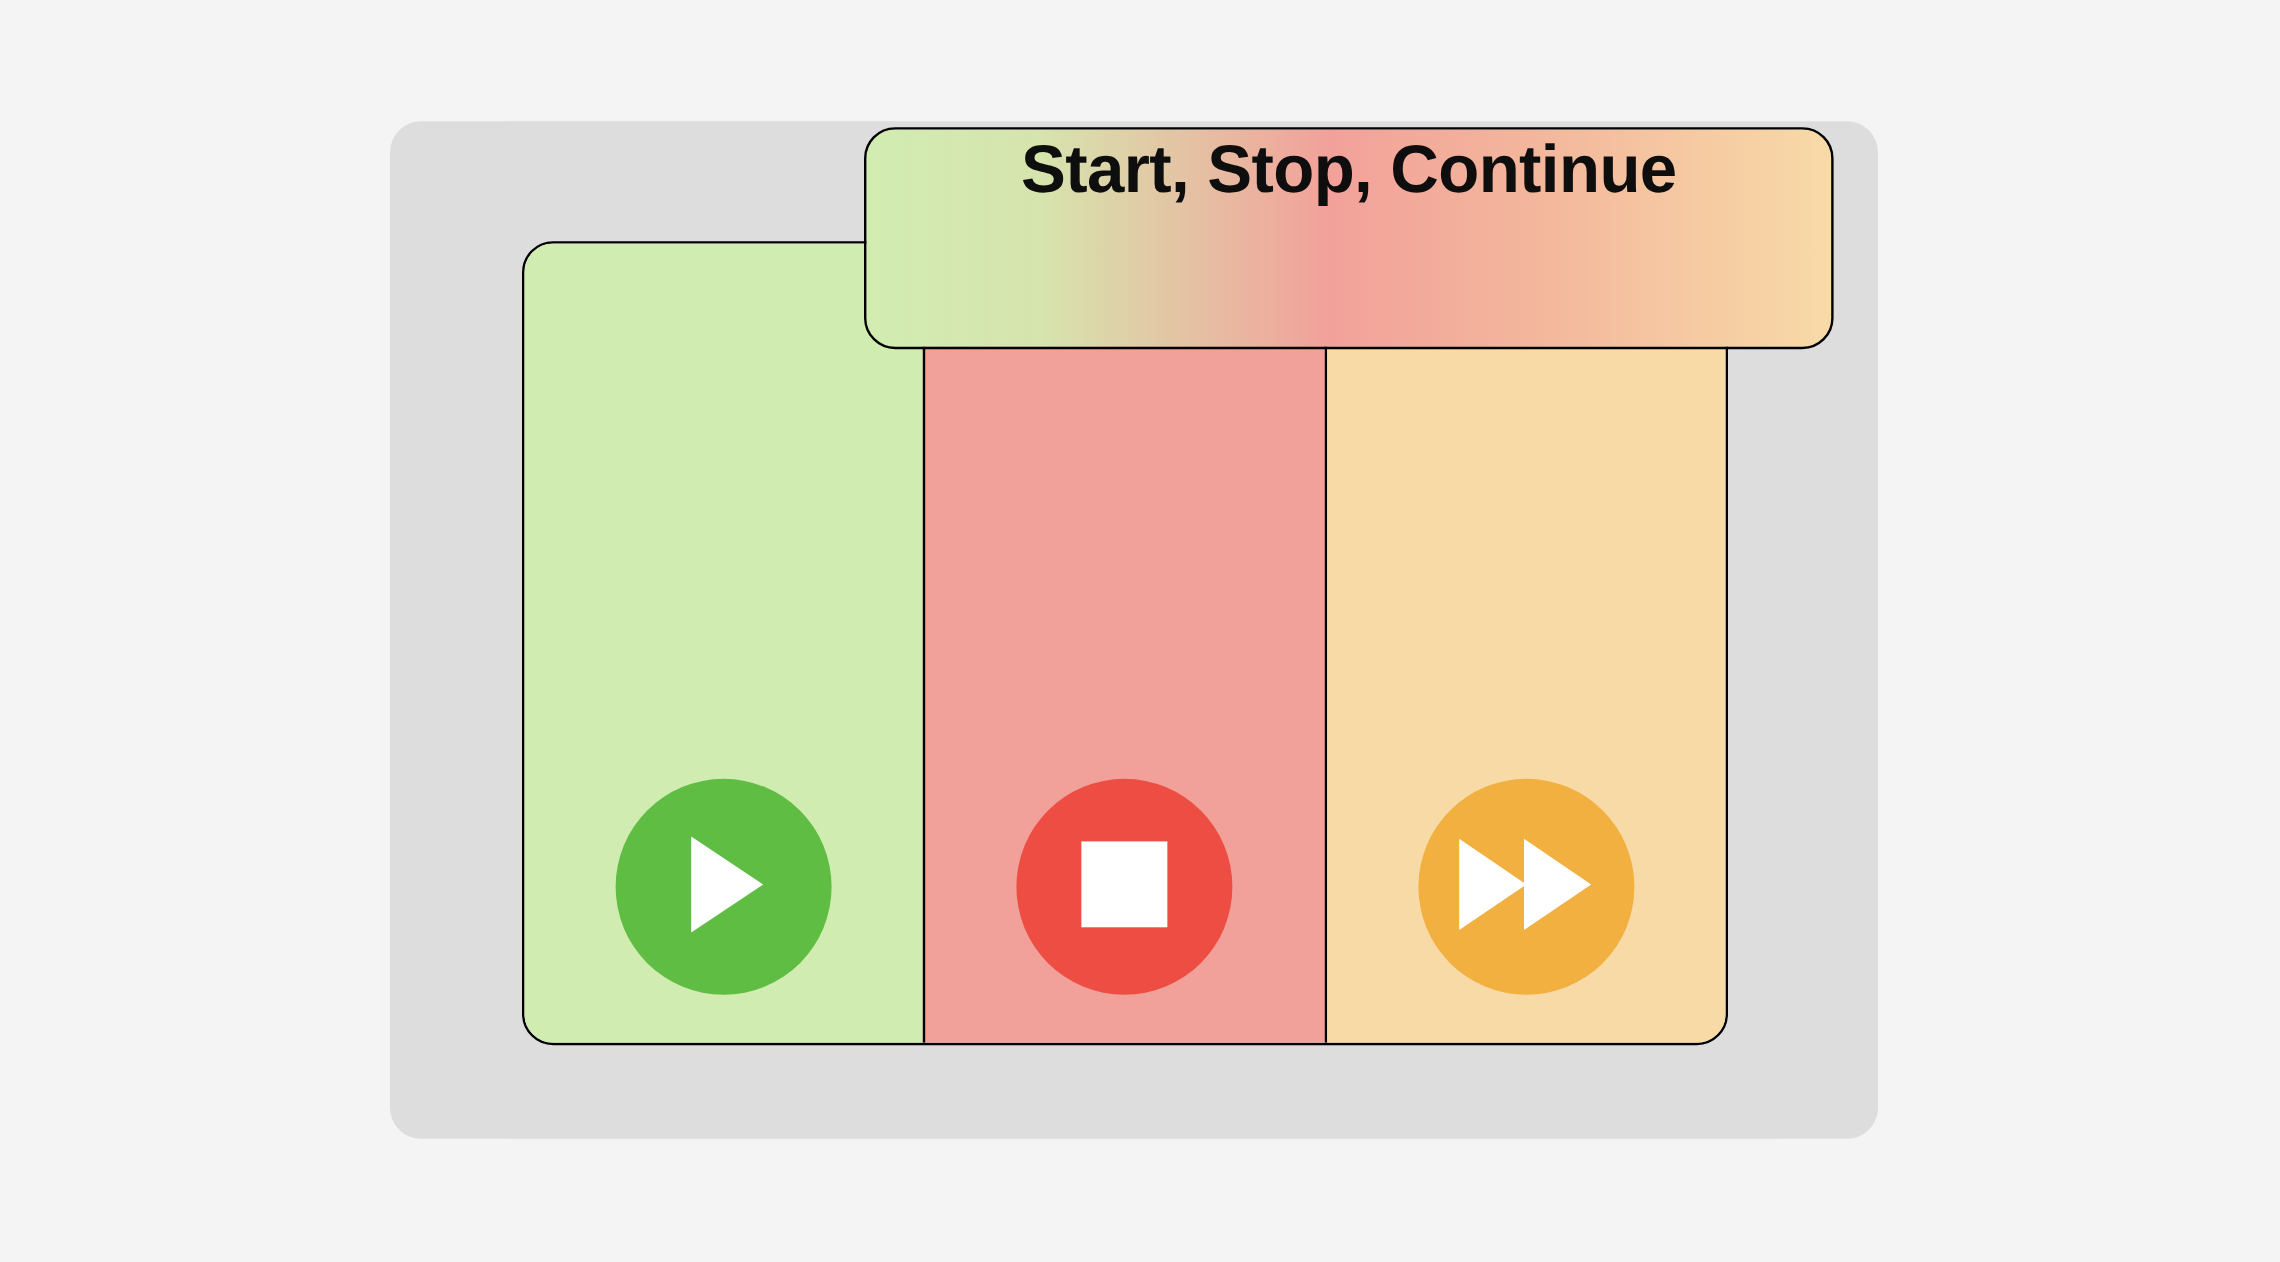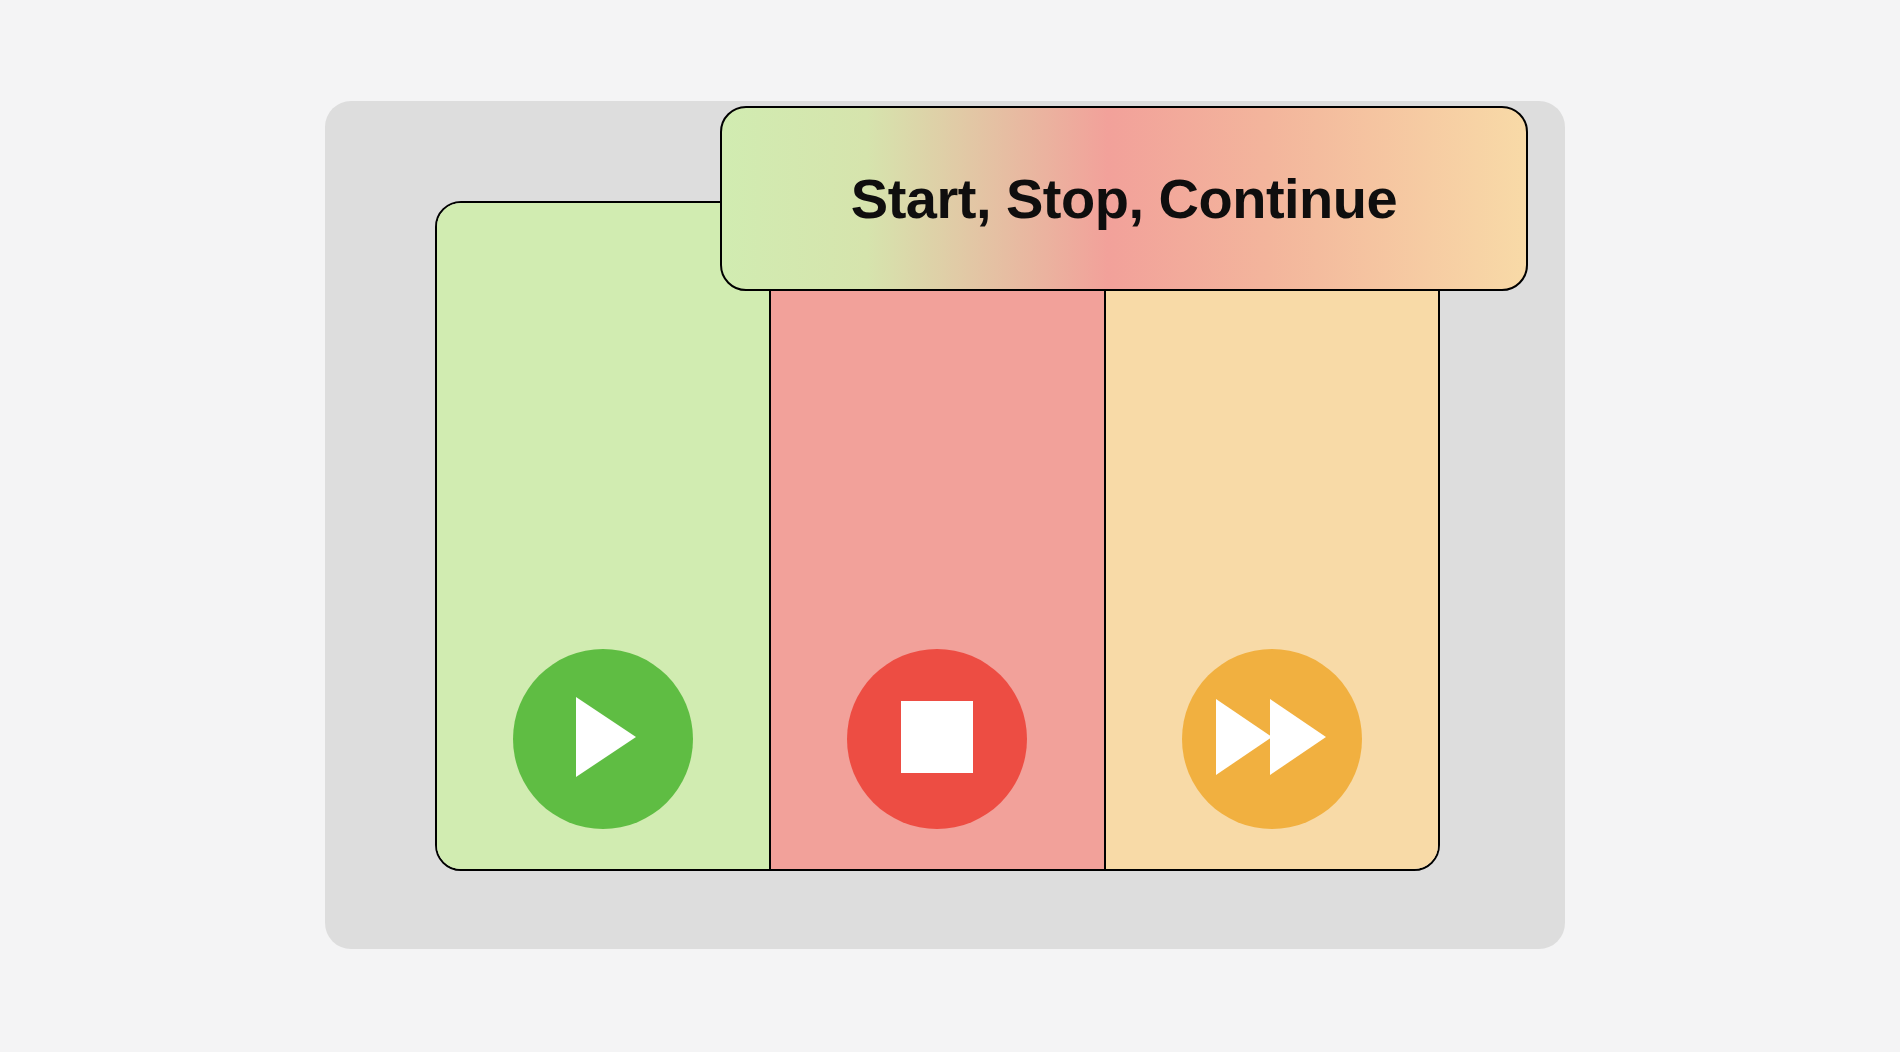--- a/index.html
+++ b/index.html
@@ -92,21 +92,21 @@
     .title-bar {
       position: absolute;
       left: 395px;
       top: 5px;
       width: 808px;
       height: 185px;
       background: linear-gradient(to right, #d1ecb1 0%, #d6e4ad 18%, #f2a19a 48%, #f3b59c 68%, #f8daa7 100%);
       border: 2px solid #000;
       border-radius: 26px;
       display: flex;
-      align-items: center;
+      align-items: flex-start;
       justify-content: center;
     }
     
     .title-text {
       font-size: 56px;
       font-weight: 700;
       font-stretch: condensed;
       letter-spacing: -0.5px;
       color: #0f0e0e;
     }

